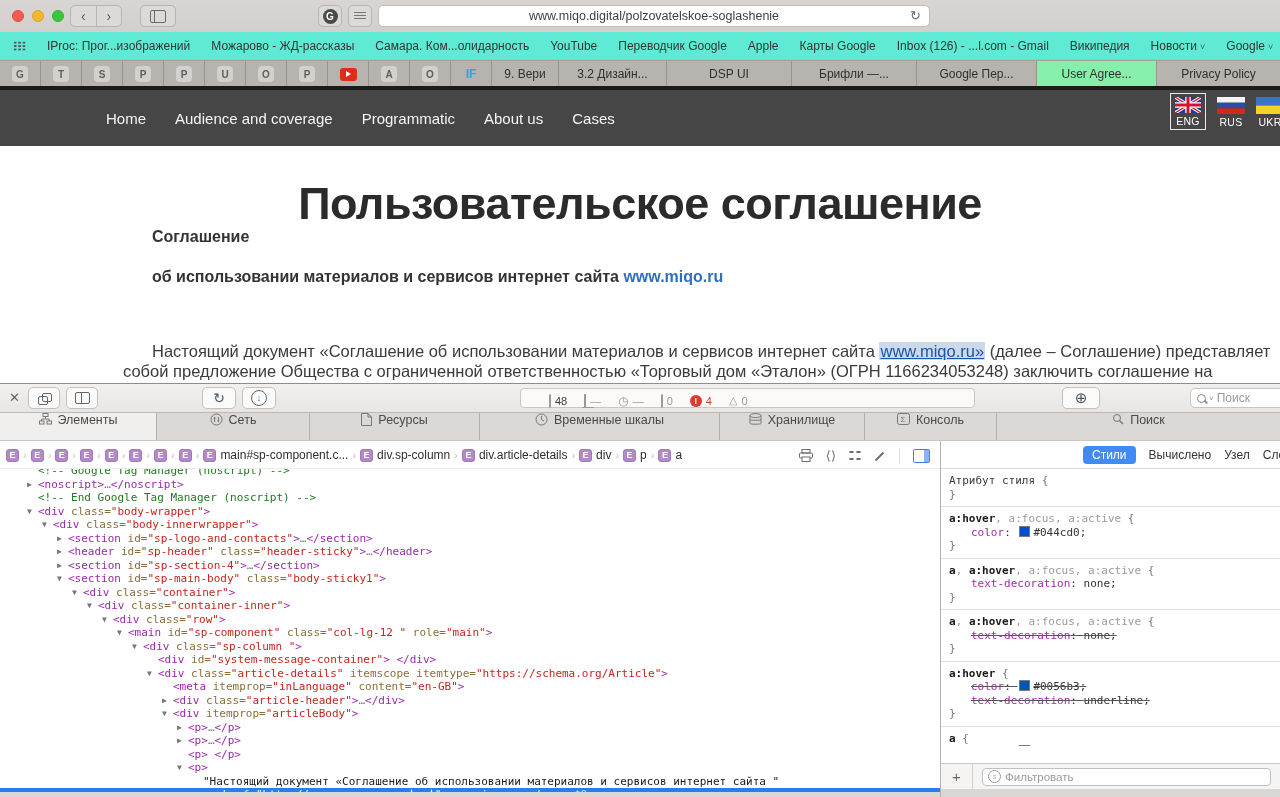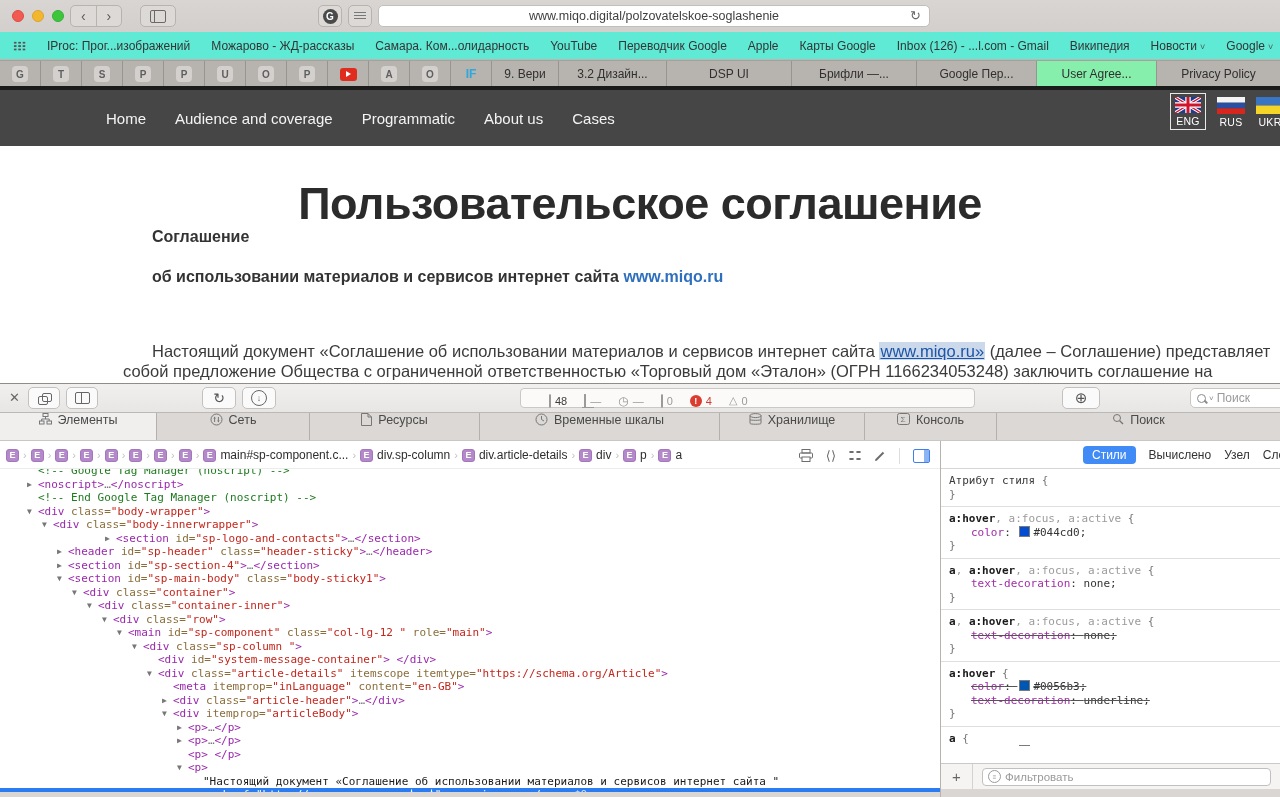--- a/index.html
+++ b/index.html
@@ -547,21 +547,21 @@
       </div>
     </div>
 
     <div id="dom-tree">
         <div id="dom-lines">
           <div class="dline" style="padding-left: 38px;"><span class="tok-c">&lt;!-- Google Tag Manager (noscript) --&gt;</span></div>
           <div class="dline" style="padding-left: 38px;"><span class="tri">▶</span><span class="tok-t">&lt;noscript&gt;</span><span class="tok-e">…</span><span class="tok-t">&lt;/noscript&gt;</span></div>
           <div class="dline" style="padding-left: 38px;"><span class="tok-c">&lt;!-- End Google Tag Manager (noscript) --&gt;</span></div>
           <div class="dline" style="padding-left: 38px;"><span class="tri">▼</span><span class="tok-t">&lt;div</span><span class="tok-a"> class=</span><span class="tok-v">"body-wrapper"</span><span class="tok-t">&gt;</span></div>
           <div class="dline" style="padding-left: 53px;"><span class="tri">▼</span><span class="tok-t">&lt;div</span><span class="tok-a"> class=</span><span class="tok-v">"body-innerwrapper"</span><span class="tok-t">&gt;</span></div>
-          <div class="dline" style="padding-left: 68px; margin-left: 48px;"><span class="tri">▶</span><span class="tok-t">&lt;section</span><span class="tok-a"> id=</span><span class="tok-v">"sp-logo-and-contacts"</span><span class="tok-t">&gt;</span><span class="tok-e">…</span><span class="tok-t">&lt;/section&gt;</span></div>
+          <div class="dline" style="padding-left: 68px;"><span class="tri">▶</span><span class="tok-t">&lt;section</span><span class="tok-a"> id=</span><span class="tok-v">"sp-logo-and-contacts"</span><span class="tok-t">&gt;</span><span class="tok-e">…</span><span class="tok-t">&lt;/section&gt;</span></div>
           <div class="dline" style="padding-left: 68px;"><span class="tri">▶</span><span class="tok-t">&lt;header</span><span class="tok-a"> id=</span><span class="tok-v">"sp-header"</span><span class="tok-a"> class=</span><span class="tok-v">"header-sticky"</span><span class="tok-t">&gt;</span><span class="tok-e">…</span><span class="tok-t">&lt;/header&gt;</span></div>
           <div class="dline" style="padding-left: 68px;"><span class="tri">▶</span><span class="tok-t">&lt;section</span><span class="tok-a"> id=</span><span class="tok-v">"sp-section-4"</span><span class="tok-t">&gt;</span><span class="tok-e">…</span><span class="tok-t">&lt;/section&gt;</span></div>
           <div class="dline" style="padding-left: 68px;"><span class="tri">▼</span><span class="tok-t">&lt;section</span><span class="tok-a"> id=</span><span class="tok-v">"sp-main-body"</span><span class="tok-a"> class=</span><span class="tok-v">"body-sticky1"</span><span class="tok-t">&gt;</span></div>
           <div class="dline" style="padding-left: 83px;"><span class="tri">▼</span><span class="tok-t">&lt;div</span><span class="tok-a"> class=</span><span class="tok-v">"container"</span><span class="tok-t">&gt;</span></div>
           <div class="dline" style="padding-left: 98px;"><span class="tri">▼</span><span class="tok-t">&lt;div</span><span class="tok-a"> class=</span><span class="tok-v">"container-inner"</span><span class="tok-t">&gt;</span></div>
           <div class="dline" style="padding-left: 113px;"><span class="tri">▼</span><span class="tok-t">&lt;div</span><span class="tok-a"> class=</span><span class="tok-v">"row"</span><span class="tok-t">&gt;</span></div>
           <div class="dline" style="padding-left: 128px;"><span class="tri">▼</span><span class="tok-t">&lt;main</span><span class="tok-a"> id=</span><span class="tok-v">"sp-component"</span><span class="tok-a"> class=</span><span class="tok-v">"col-lg-12 "</span><span class="tok-a"> role=</span><span class="tok-v">"main"</span><span class="tok-t">&gt;</span></div>
           <div class="dline" style="padding-left: 143px;"><span class="tri">▼</span><span class="tok-t">&lt;div</span><span class="tok-a"> class=</span><span class="tok-v">"sp-column "</span><span class="tok-t">&gt;</span></div>
           <div class="dline" style="padding-left: 158px;"><span class="tok-t">&lt;div</span><span class="tok-a"> id=</span><span class="tok-v">"system-message-container"</span><span class="tok-t">&gt;</span><span class="tok-x"> </span><span class="tok-t">&lt;/div&gt;</span></div>
           <div class="dline" style="padding-left: 158px;"><span class="tri">▼</span><span class="tok-t">&lt;div</span><span class="tok-a"> class=</span><span class="tok-v">"article-details"</span><span class="tok-a"> itemscope itemtype=</span><span class="tok-v">"https://schema.org/Article"</span><span class="tok-t">&gt;</span></div>

